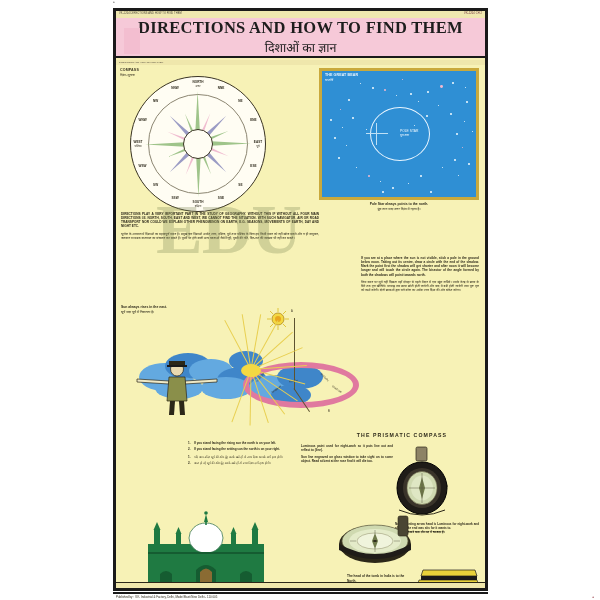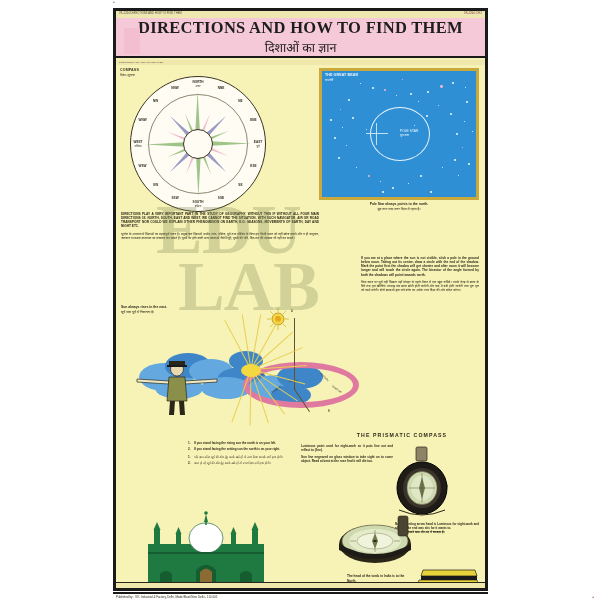--- a/index.html
+++ b/index.html
@@ -797,21 +797,20 @@
         </g>
       </svg>
     </div>
 
     <div id="footer-strip"></div>
   </div>
 
   <div id="watermark">
     <div id="wm-text">
         <div>EDU</div>
-        <div>LAB</div>
       </div>
   </div>
 </div>
 
 <div id="bottom-rule"></div>
 <div id="footer-text">Published by : V.K. Industrial &amp; Factory, Delhi, Model Basti New Delhi - 110 005</div>
 <div id="footer-dot">●</div>
 <div class="corner-mark">●</div>
 
 </body></html>

